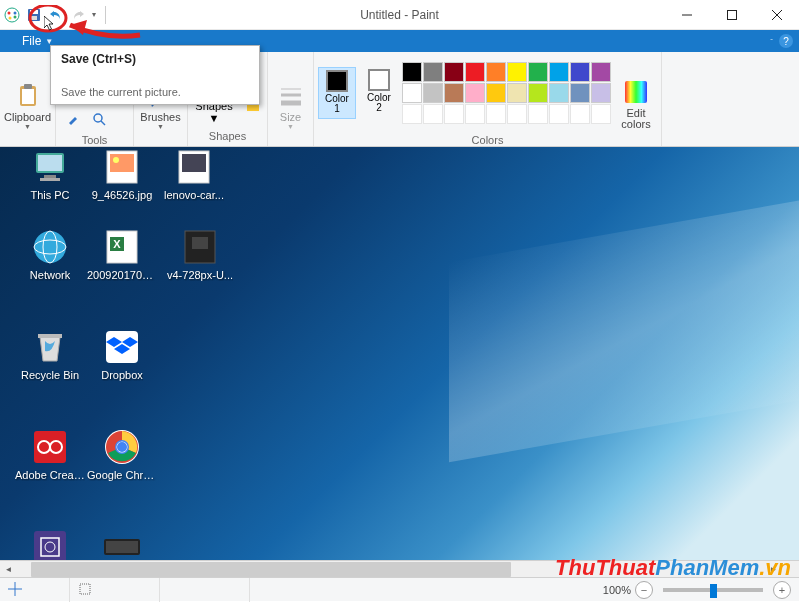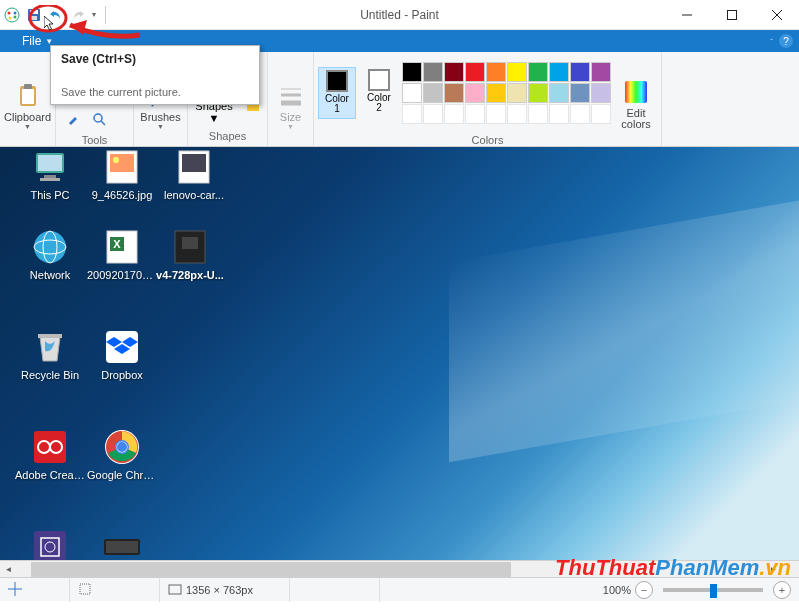--- a/index.html
+++ b/index.html
@@ -360,21 +360,21 @@
       <div class="desk-icon" style="left: 86px; top: 80px;">
         <div class="ico">
           <svg width="40" height="40">
             <rect x="5" y="4" width="30" height="32" fill="#fff" stroke="#ccc"></rect>
             <rect x="8" y="10" width="14" height="14" fill="#2a7e43"></rect>
             <text x="15" y="21" fill="#fff" font-size="11" text-anchor="middle" font-weight="bold">X</text>
           </svg>
         </div>
         <div class="txt">2009201708...</div>
       </div>
-      <div class="desk-icon" style="left: 154px; top: 80px; font-weight: bold;">
+      <div class="desk-icon" style="left: 164px; top: 80px;">
         <div class="ico">
           <svg width="40" height="40">
             <rect x="5" y="4" width="30" height="32" fill="#222" stroke="#555"></rect>
             <rect x="12" y="10" width="16" height="12" fill="#444"></rect>
           </svg>
         </div>
         <div class="txt">v4-728px-U...</div>
       </div>
       <div class="desk-icon" style="left: 14px; top: 180px;">
         <div class="ico">
@@ -455,26 +455,20 @@
     <span><svg width="14" height="14">
           <line x1="7" y1="0" x2="7" y2="14" stroke="#37c"></line>
           <line x1="0" y1="7" x2="14" y2="7" stroke="#37c"></line>
         </svg></span>
   </div>
   <div class="status-seg" style="width:90px;">
     <span><svg width="14" height="14">
           <rect x="2" y="2" width="10" height="10" fill="none" stroke="#666" stroke-dasharray="1 1"></rect>
         </svg></span>
   </div>
-  <div class="status-seg" style="width:130px;">
-    <span><svg width="14" height="14">
-          <rect x="1" y="3" width="12" height="9" fill="none" stroke="#666"></rect>
-        </svg></span>
-    <span>1356 × 763px</span>
-  </div>
   <div class="status-seg" style="width:90px;"></div>
   <div class="status-spacer"></div>
   <div class="status-seg" style="border:none;">
     <span>100%</span>
     <span class="zoom-btn">−</span>
     <div class="zoom-slider">
         <div class="zoom-thumb"></div>
       </div>
     <span class="zoom-btn">+</span>
   </div>

